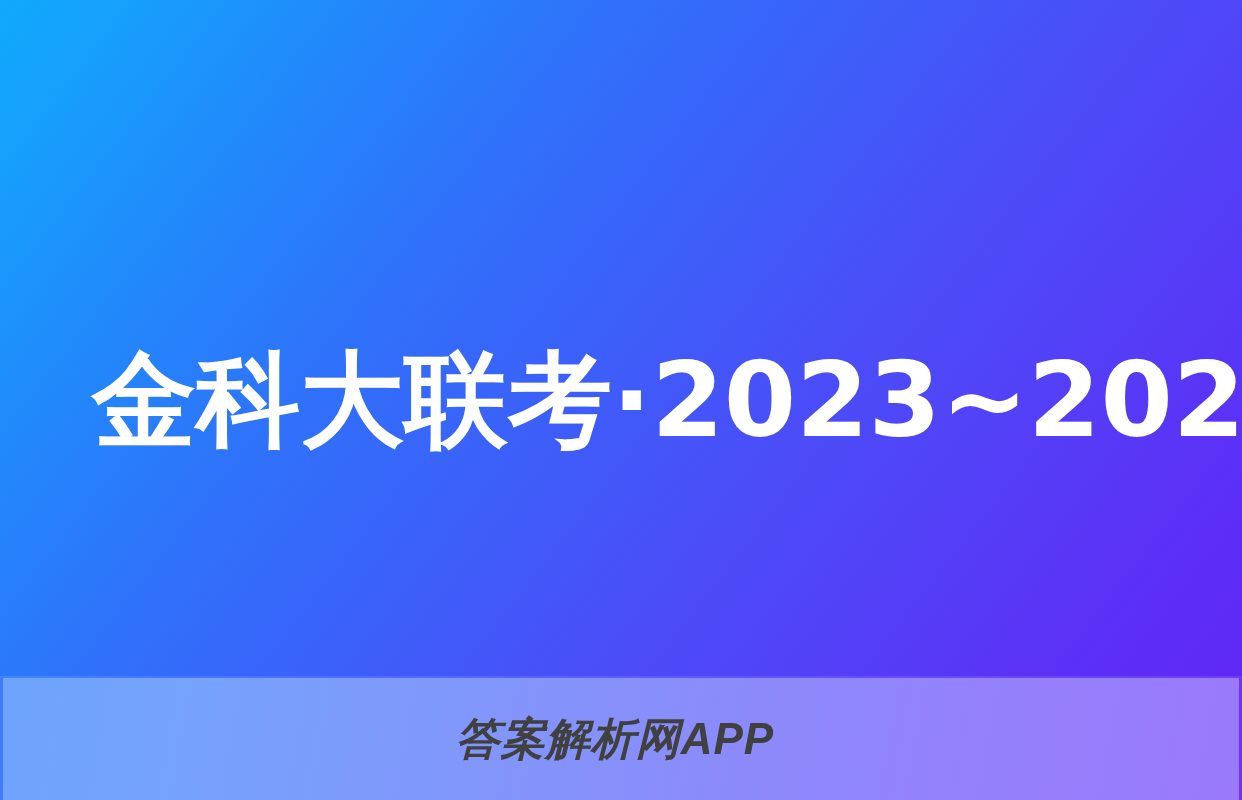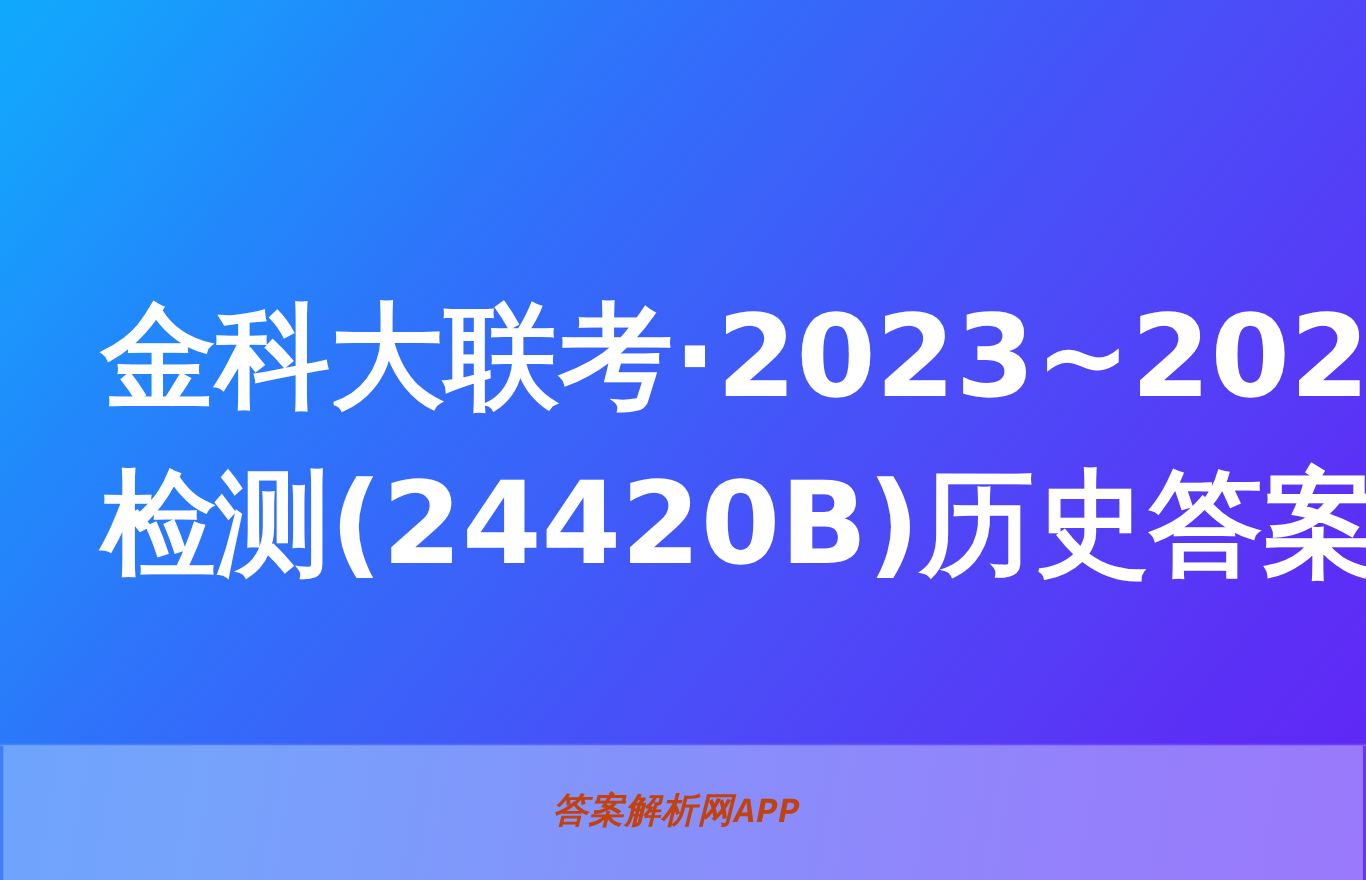--- a/index.html
+++ b/index.html
@@ -110,41 +110,40 @@
     left: 0;
     top: 678px;
     width: 1242px;
     height: 122px;
     display: flex;
     align-items: center;
     justify-content: center;
   }
 
   .watermark {
-    color: #c2410c;
-    font-family: Liberation Mono, monospace;
+    color: #404040;
+    font-family: Liberation Sans, sans-serif;
     font-weight: 700;
     font-style: italic;
-    font-size: 32px;
+    font-size: 44px;
     line-height: 52px;
     letter-spacing: 1px;
     white-space: nowrap;
     transform: translateX(-6px);
   }
 </style>
 </head>
 <body>
 
 <div id="poster">
 
   <div class="hero"></div>
 
   <div class="hero-inner">
     <div class="title-line">金科大联考·2023~2024</div>
-    <div class="title-line">检测(24420B)历史答案</div>
   </div>
 
   <div class="footer"></div>
   <div class="footer-topline"></div>
   <div class="footer-edge-left"></div>
   <div class="footer-edge-right"></div>
 
   <div class="footer-inner">
     <div class="watermark">答案解析网APP</div>
   </div>

